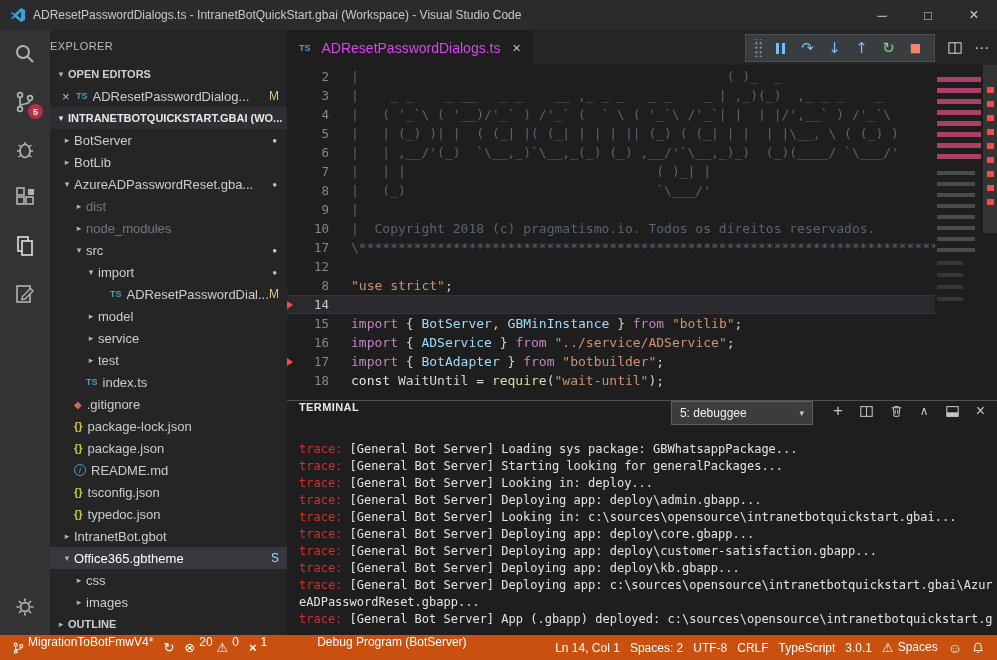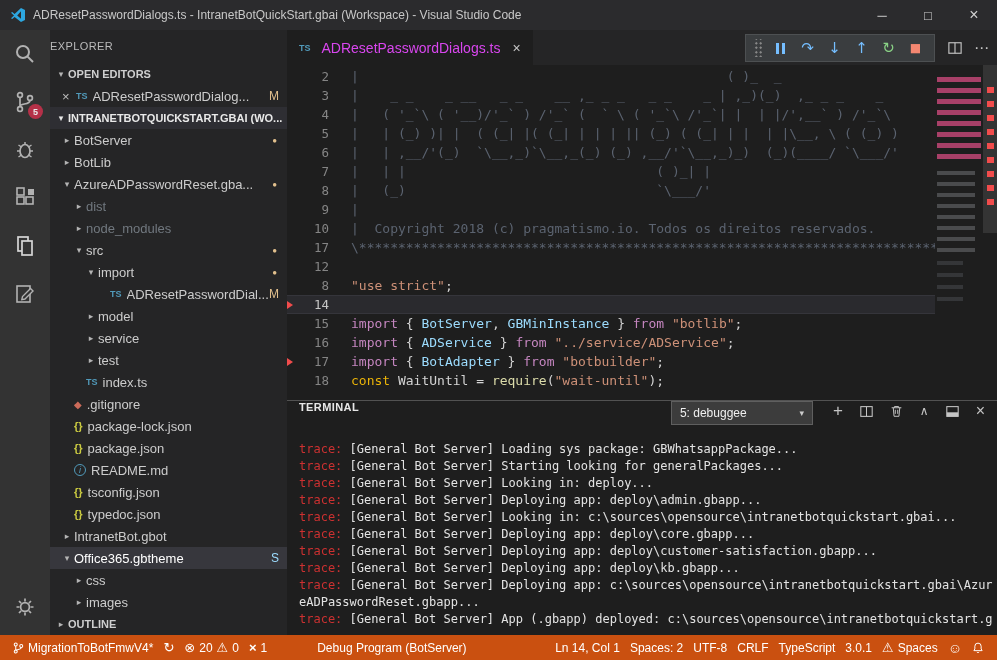--- a/index.html
+++ b/index.html
@@ -59,21 +59,21 @@
   
   .editor{flex:1;position:relative;overflow:hidden;background:#1e1e1e;min-height:0}
   .code{position:absolute;top:2px;left:0;right:62px;bottom:0;font-family:"DejaVu Sans Mono",monospace;font-size:13px;overflow:hidden}
   .cline{height:19px;display:flex;align-items:center}
   .cline.cur{background:#2a2a2e;box-shadow:inset 0 1px 0 #35353b,inset 0 -1px 0 #35353b}
   .gmark{width:9px;flex:none}
   .gmark.red{width:0;height:0;border-top:4px solid transparent;border-bottom:4px solid transparent;border-left:6px solid #f14c4c;margin-right:3px}
   .lnum{width:33px;text-align:right;color:#858585;font-size:12.5px;flex:none;padding-right:0}
   .cur .lnum{color:#c6c6c6}
   .ltext{flex:1;overflow:hidden;white-space:pre;padding-left:22px}
-  .tc{color:#5b6370}.tk{color:#c586c0}.ts2{color:#ce9178}.tv{color:#9cdcfe}.tp{color:#d4d4d4}.tkc{color:#eab308}.tf{color:#dcdcaa}
+  .tc{color:#5b6370}.tk{color:#c586c0}.ts2{color:#ce9178}.tv{color:#9cdcfe}.tp{color:#d4d4d4}.tkc{color:#e5e5e5}.tf{color:#dcdcaa}
   .minimap{position:absolute;top:0;right:14px;width:48px;bottom:0;background:#1e1e1e}
   .mm-pink{position:absolute;top:12px;left:2px;width:44px;height:86px;
            background:repeating-linear-gradient(to bottom,#a84068 0 5px,transparent 5px 11px)}
   .mm-grey{position:absolute;top:106px;left:2px;width:38px;height:82px;
            background:repeating-linear-gradient(to bottom,#4a4b4d 0 4px,transparent 4px 11px)}
   .mm-grey2{position:absolute;top:196px;left:2px;width:26px;height:40px;opacity:.6;
            background:repeating-linear-gradient(to bottom,#44464a 0 4px,transparent 4px 12px)}
   .ruler{position:absolute;top:0;right:0;width:14px;bottom:0}
   .ruler-thumb{position:absolute;top:0;right:0;width:14px;height:168px;background:rgba(121,121,121,.25)}
   .ruler-marks{position:absolute;top:22px;right:3px;width:7px;height:118px;
@@ -87,21 +87,21 @@
                display:flex;align-items:center;padding:0 8px}
   .term-select .arrow{margin-left:auto;font-size:9px;color:#ccc;padding-left:20px}
   .panel-actions{display:flex;align-items:center;gap:17px;margin-left:20px;color:#c5c5c5;font-size:14px}
   .panel-actions .pa{display:flex;align-items:center;justify-content:center}
   .panel-body{flex:1;overflow:hidden;padding:6px 0 0 12px;font-family:"DejaVu Sans Mono",monospace;
               font-size:12px;line-height:17px;color:#e3e3e3}
   .tline{white-space:pre}
   .ttrace{color:#cd3131}
   
   .statusbar{height:25px;flex:none;background:#ca5010;display:flex;align-items:center;color:#fff;font-size:12px;padding:0 8px;white-space:nowrap}
-  .sb-item{display:flex;align-items:center;gap:4px;padding:0 5px;height:100%}
+  .sb-item{display:flex;gap:4px;padding:0 5px;height:100%}
   .sb-ico{display:flex;align-items:center;font-size:13px}
   .sb-debug{margin-left:40px}
   .sb-right{margin-left:auto;display:flex;align-items:center}
   svg{display:block}
 </style>
 </head>
 <body>
 
 <div class="app">
 

